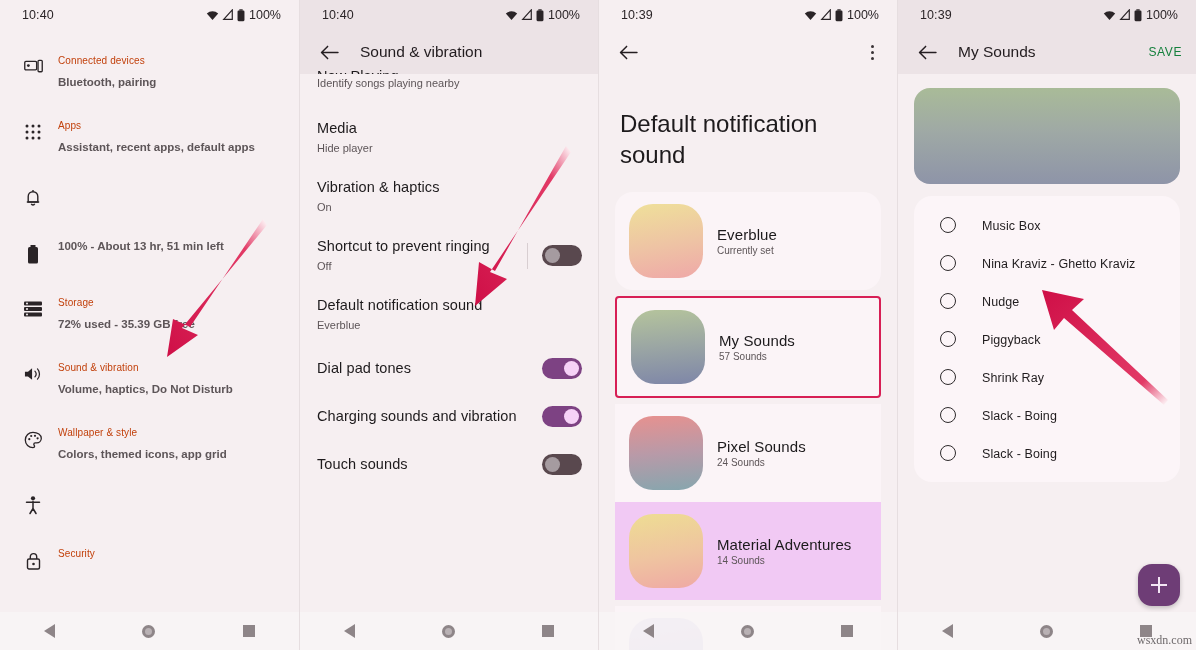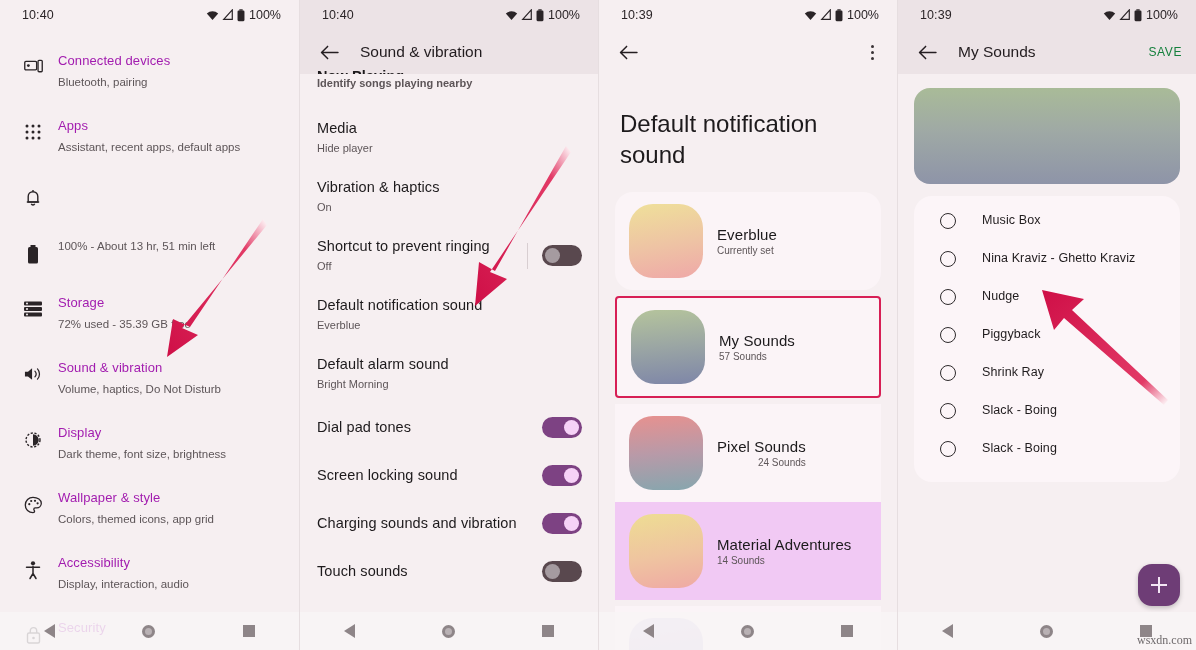--- a/index.html
+++ b/index.html
@@ -33,62 +33,62 @@
   .appbar .spacer { flex: 1; }
   .appbar .save { font-size: 12px; color: #15803d; letter-spacing: .6px; }
   .kebab { width: 22px; display:flex; flex-direction:column; align-items:center; gap:3px; }
   .kebab i { width: 3px; height: 3px; border-radius: 50%; background:#3a3336; display:block;}
 
   
   .settings-list { padding-top: 8px; }
   .srow { display: flex; align-items: flex-start; padding: 12px 14px 12px 16px; min-height:56px; }
   .srow .ico { width: 34px; flex: 0 0 34px; padding-top: 9px; display:flex; justify-content:center;}
   .srow .txt { padding-left: 8px; }
-  .srow .t1 { font-size: 13px; color: #a21caf; line-height: 22px; letter-spacing:.1px;}
-  .srow .t2 { font-size: 11.5px; color: #5d5558; line-height: 18px; margin-top: 1px;}
+  .srow .t1 { font-size: 10px; color: #c2410c; line-height: 22px; letter-spacing:.1px;}
+  .srow .t2 { font-size: 11.5px; color: #5d5558; line-height: 18px; margin-top: 1px; font-weight: bold;}
 
   
   .sv-list { padding: 0 0 4px 0; }
   .svrow { display:flex; align-items:center; padding: 10px 16px 10px 17px; min-height: 48px;}
   .svrow .col { flex:1; min-width:0;}
   .svrow .t1 { font-size: 14.5px; color:#1d1a1c; line-height:21px; letter-spacing:.1px;}
   .svrow .t2 { font-size: 11px; color:#5d5558; line-height:17px; margin-top:1px;}
-  .svrow.cut { padding-top:0; margin-top:-14px;font-weight:bold; }
+  .svrow.cut { padding-top:0; margin-top:-14px; }
   .svrow.cut .t1 { height:8px; overflow:hidden; }
   .divider-v { width:1px; height:26px; background:#d8ced1; margin-right:14px;}
 
   .toggle { width: 40px; height: 21px; border-radius: 11px; position: relative; flex:0 0 40px;}
   .toggle.on { background: #7d4283; }
   .toggle.off { background: #59484e; }
   .toggle .knob { position: absolute; top: 3px; width: 15px; height: 15px; border-radius:50%; }
   .toggle.on .knob { right: 3px; background: #f6d2f7; }
   .toggle.off .knob { left: 3px; background: #a59ba0; }
 
   
   .big-title { font-size: 24px; line-height: 31px; color:#1d1a1c; padding: 34px 24px 22px 21px; font-weight:400;}
   .card { background: #fbf4f7; border-radius: 18px; margin: 0 16px 6px 16px; padding: 12px 14px;
           display:flex; align-items:center; gap:14px; }
   .card .thumb { width: 74px; height: 74px; border-radius: 24px; flex:0 0 74px;}
   .card .ctxt .c1 { font-size: 15px; color:#1c1a1c; letter-spacing:.1px;}
   .card .ctxt .c2 { font-size: 10px; color:#5d5558; margin-top:2px;}
   .card.sel { border: 2.5px solid #d71f55; border-radius: 4px; margin-top:0; }
-  .card.flat { border-radius: 0; margin: 0 16px; text-align: right; }
+  .card.flat { border-radius: 0; margin: 0 16px; }
   .card.highlight { background: #f1c9f4; border-radius:0; }
   .card.partial { border-radius:0; }
   .thumb.everblue { background: linear-gradient(170deg,#efe09a 0%,#eec3a4 55%,#efa8a8 100%); }
   .thumb.mysounds { background: linear-gradient(175deg,#b5c49c 0%,#9aa5a4 50%,#7e86a8 100%); }
   .thumb.pixel    { background: linear-gradient(175deg,#e7918f 0%,#b89aa8 50%,#86a6ae 100%); }
   .thumb.material { background: linear-gradient(170deg,#eedd93 0%,#efc4a0 55%,#efa9a4 100%); }
   .thumb.classical{ background: linear-gradient(170deg,#d8d2ea 0%,#c9b8d8 100%); }
 
   
   .hero { margin: 14px 16px 12px 16px; height: 96px; border-radius: 16px;
           background: linear-gradient(180deg,#a9bb98 0%,#9fa9a5 45%,#8e94a8 100%); }
   .radio-card { background: #fcf5f8; border-radius: 18px; margin: 0 16px; padding: 8px 0 12px 0;}
-  .rrow { display:flex; align-items:flex-start; padding: 9px 16px 9px 26px; min-height: 38px;}
+  .rrow { display:flex; align-items:flex-end; padding: 9px 16px 9px 26px; min-height: 38px;}
   .radio { width: 16px; height: 16px; border-radius: 50%; border: 1.6px solid #2e2a2c; flex:0 0 16px;}
   .rrow .rlabel { font-size: 12.5px; color:#201c1e; margin-left: 26px; letter-spacing:.1px;}
 
   .fab { position:absolute; right: 16px; bottom: 44px; width: 42px; height: 42px;
          border-radius: 14px; background: #6e3d76; display:flex; align-items:center;
          justify-content:center; box-shadow: 0 2px 5px rgba(0,0,0,.22); }
   .fab .plus { position:relative; width:16px; height:16px;}
   .fab .plus::before, .fab .plus::after { content:""; position:absolute; background:#f3e6f4;}
   .fab .plus::before { left:7px; top:0; width:2px; height:16px;}
   .fab .plus::after { top:7px; left:0; height:2px; width:16px;}
@@ -218,32 +218,20 @@
               <path d="M1 5.5h3.2L8.5 2v12L4.2 10.5H1Z" fill="#2a2427"></path>
               <path d="M11.5 5a4.5 4.5 0 0 1 0 6M14.2 2.6a8 8 0 0 1 0 10.8" fill="none" stroke="#2a2427" stroke-width="1.3" stroke-linecap="round"></path>
             </svg>
         </span>
         <span class="txt">
           <div class="t1">Sound &amp; vibration</div>
           <div class="t2">Volume, haptics, Do Not Disturb</div>
         </span>
       </div>
 
-      <div class="srow">
-        <span class="ico">
-          <svg width="18" height="18" viewBox="0 0 18 18">
-              <circle cx="9" cy="9" r="7" fill="none" stroke="#2a2427" stroke-width="1.4" stroke-dasharray="2.2 1.6"></circle>
-              <path d="M9 3.2a5.8 5.8 0 0 1 0 11.6Z" fill="#2a2427"></path>
-            </svg>
-        </span>
-        <span class="txt">
-          <div class="t1">Display</div>
-          <div class="t2">Dark theme, font size, brightness</div>
-        </span>
-      </div>
 
       <div class="srow">
         <span class="ico">
           <svg width="18" height="18" viewBox="0 0 18 18">
               <path d="M9 1.3a7.7 7.7 0 1 0 0 15.4c1 0 1.6-.6 1.6-1.4 0-.4-.2-.7-.4-1-.3-.3-.4-.6-.4-1 0-.8.6-1.4 1.4-1.4h1.5a4.6 4.6 0 0 0 4.6-4.6c0-3.3-3.6-6-8.3-6Z" fill="none" stroke="#2a2427" stroke-width="1.3"></path>
               <g fill="#2a2427">
                 <circle cx="5.3" cy="8.2" r="1.1"></circle>
                 <circle cx="7.2" cy="5" r="1.1"></circle>
                 <circle cx="11" cy="4.8" r="1.1"></circle>
                 <circle cx="13.6" cy="7.3" r="1.1"></circle>
@@ -256,24 +244,20 @@
         </span>
       </div>
 
       <div class="srow">
         <span class="ico">
           <svg width="16" height="19" viewBox="0 0 16 19">
               <circle cx="8" cy="2.3" r="2.1" fill="#2a2427"></circle>
               <path d="M1.5 6.2h13M8 5.5v7M8 12.5 5 17.5M8 12.5l3 5" stroke="#2a2427" stroke-width="1.5" fill="none" stroke-linecap="round"></path>
             </svg>
         </span>
-        <span class="txt">
-          <div class="t1">Accessibility</div>
-          <div class="t2">Display, interaction, audio</div>
-        </span>
       </div>
 
       <div class="srow">
         <span class="ico">
           <svg width="15" height="18" viewBox="0 0 15 18">
               <rect x="1.5" y="7" width="12" height="10" rx="1.5" fill="none" stroke="#2a2427" stroke-width="1.4"></rect>
               <path d="M4.3 7V4.8a3.2 3.2 0 0 1 6.4 0V7" fill="none" stroke="#2a2427" stroke-width="1.4"></path>
               <circle cx="7.5" cy="12" r="1.3" fill="#2a2427"></circle>
             </svg>
         </span>
@@ -348,35 +332,21 @@
           </span>
       </div>
       <div class="svrow">
         <div class="col">
           <div class="t1">Default notification sound</div>
           <div class="t2">Everblue</div>
         </div>
       </div>
       <div class="svrow">
         <div class="col">
-          <div class="t1">Default alarm sound</div>
-          <div class="t2">Bright Morning</div>
-        </div>
-      </div>
-      <div class="svrow">
-        <div class="col">
             <div class="t1">Dial pad tones</div>
-          </div>
-        <span class="toggle on">
-            <span class="knob"></span>
-          </span>
-      </div>
-      <div class="svrow">
-        <div class="col">
-            <div class="t1">Screen locking sound</div>
           </div>
         <span class="toggle on">
             <span class="knob"></span>
           </span>
       </div>
       <div class="svrow">
         <div class="col">
             <div class="t1">Charging sounds and vibration</div>
           </div>
         <span class="toggle on">

